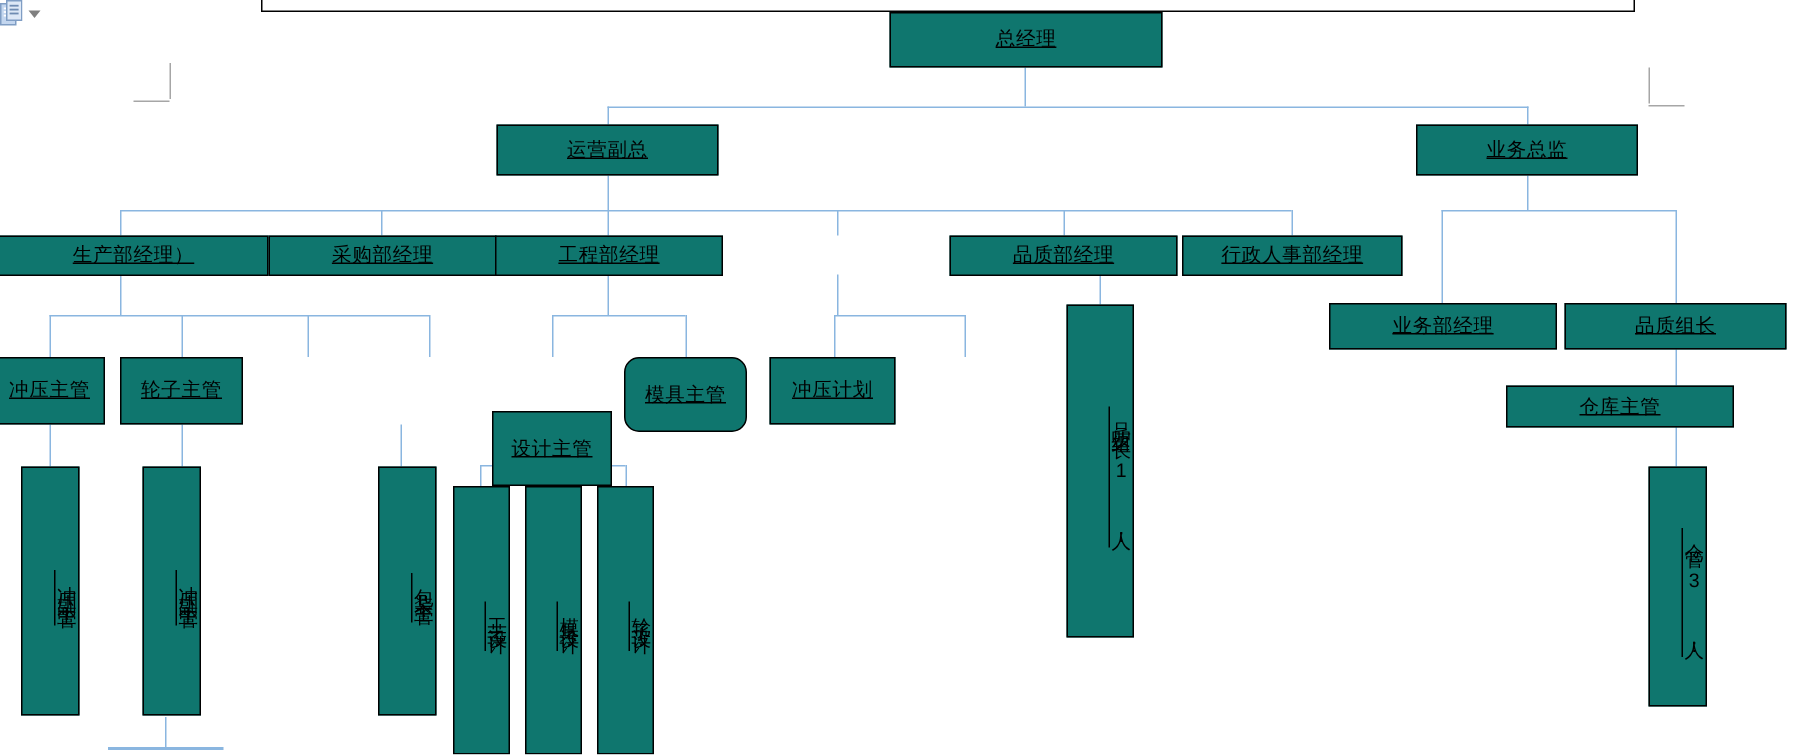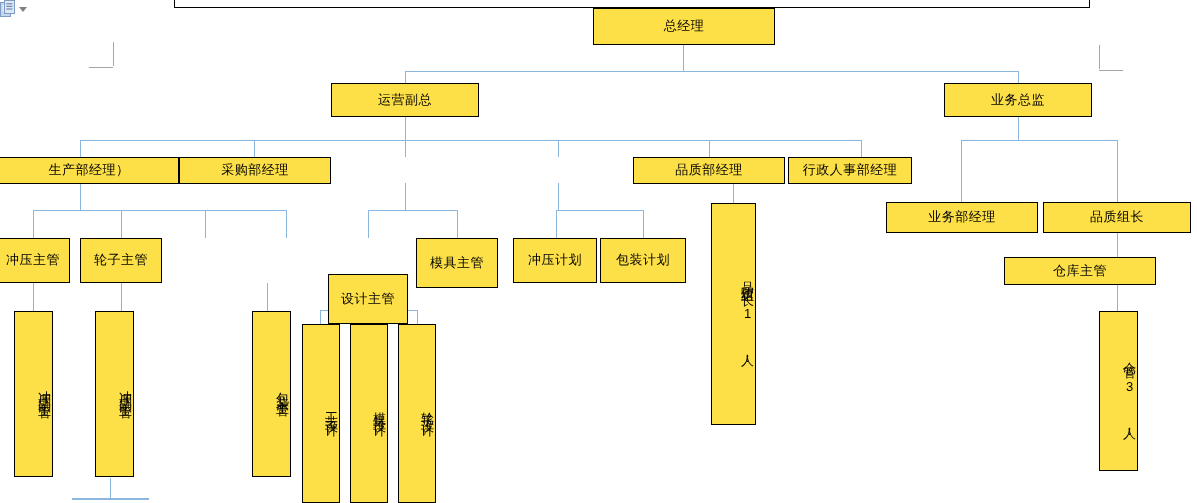--- a/index.html
+++ b/index.html
@@ -16,30 +16,31 @@
     height: 503px;
     overflow: hidden;
     background: #ffffff;
   }
 
   
   .box {
     position: absolute;
     box-sizing: border-box;
     border: 1px solid #000000;
-    background: #fde047;
+    background: #0f766e;
     display: flex;
     align-items: center;
     justify-content: center;
     font-size: 13px;
     color: #000000;
     line-height: 1.25;
     letter-spacing: 0.5px;
     white-space: nowrap;
     z-index: 5;
+    text-decoration: underline;
   }
   .box.vert {
     writing-mode: vertical-rl;
     text-orientation: upright;
     align-items: flex-start;
     justify-content: center;
     padding-top: 8px;
     letter-spacing: 4px;
     white-space: normal;
   }
@@ -193,45 +194,45 @@
   <div class="box" style="left:944px; top:83px; width:148px; height:34px;">
     <span>业务总监</span>
   </div>
 
   <div class="box" style="left:-1px; top:157px; width:180px; height:27px;align-items:center;">
     <span>生产部经理）</span>
   </div>
   <div class="box" style="left:179px; top:157px; width:152px; height:27px;">
     <span>采购部经理</span>
   </div>
+  <div class="box" style="left:330px; top:157px; width:152px; height:27px;">
+    <span>工程部经理</span>
+  </div>
   <div class="box" style="left:633px; top:157px; width:152px; height:27px;">
     <span>品质部经理</span>
   </div>
-  <div class="box" style="left:788px; top:157px; width:124px; height:27px;align-items:center;">
+  <div class="box" style="left:788px; top:157px; width:147px; height:27px;align-items:center;">
     <span>行政人事部经理</span>
   </div>
 
   <div class="box" style="left:-4px; top:238px; width:74px; height:45px;">
     <span>冲压主管</span>
   </div>
   <div class="box" style="left:80px; top:238px; width:82px; height:45px;">
     <span>轮子主管</span>
   </div>
   <div class="box" style="left:328px; top:238px; width:80px; height:50px;margin-top:36px;">
     <span>设计主管</span>
   </div>
-  <div class="box" style="left:416px; top:238px; width:82px; height:50px;">
+  <div class="box" style="left:416px; top:238px; width:82px; height:50px;border-radius:10px;">
     <span>模具主管</span>
   </div>
   <div class="box" style="left:513px; top:238px; width:84px; height:45px;">
     <span>冲压计划</span>
   </div>
-  <div class="box" style="left:600px; top:238px; width:86px; height:45px;">
-    <span>包装计划</span>
-  </div>
   <div class="box vert" style="left:711px; top:203px; width:45px; height:222px;">
     <span>品质组长 1 人：</span>
   </div>
   <div class="box" style="left:886px; top:202px; width:152px; height:31px;">
     <span>业务部经理</span>
   </div>
   <div class="box" style="left:1043px; top:202px; width:148px; height:31px;">
     <span>品质组长</span>
   </div>
 

